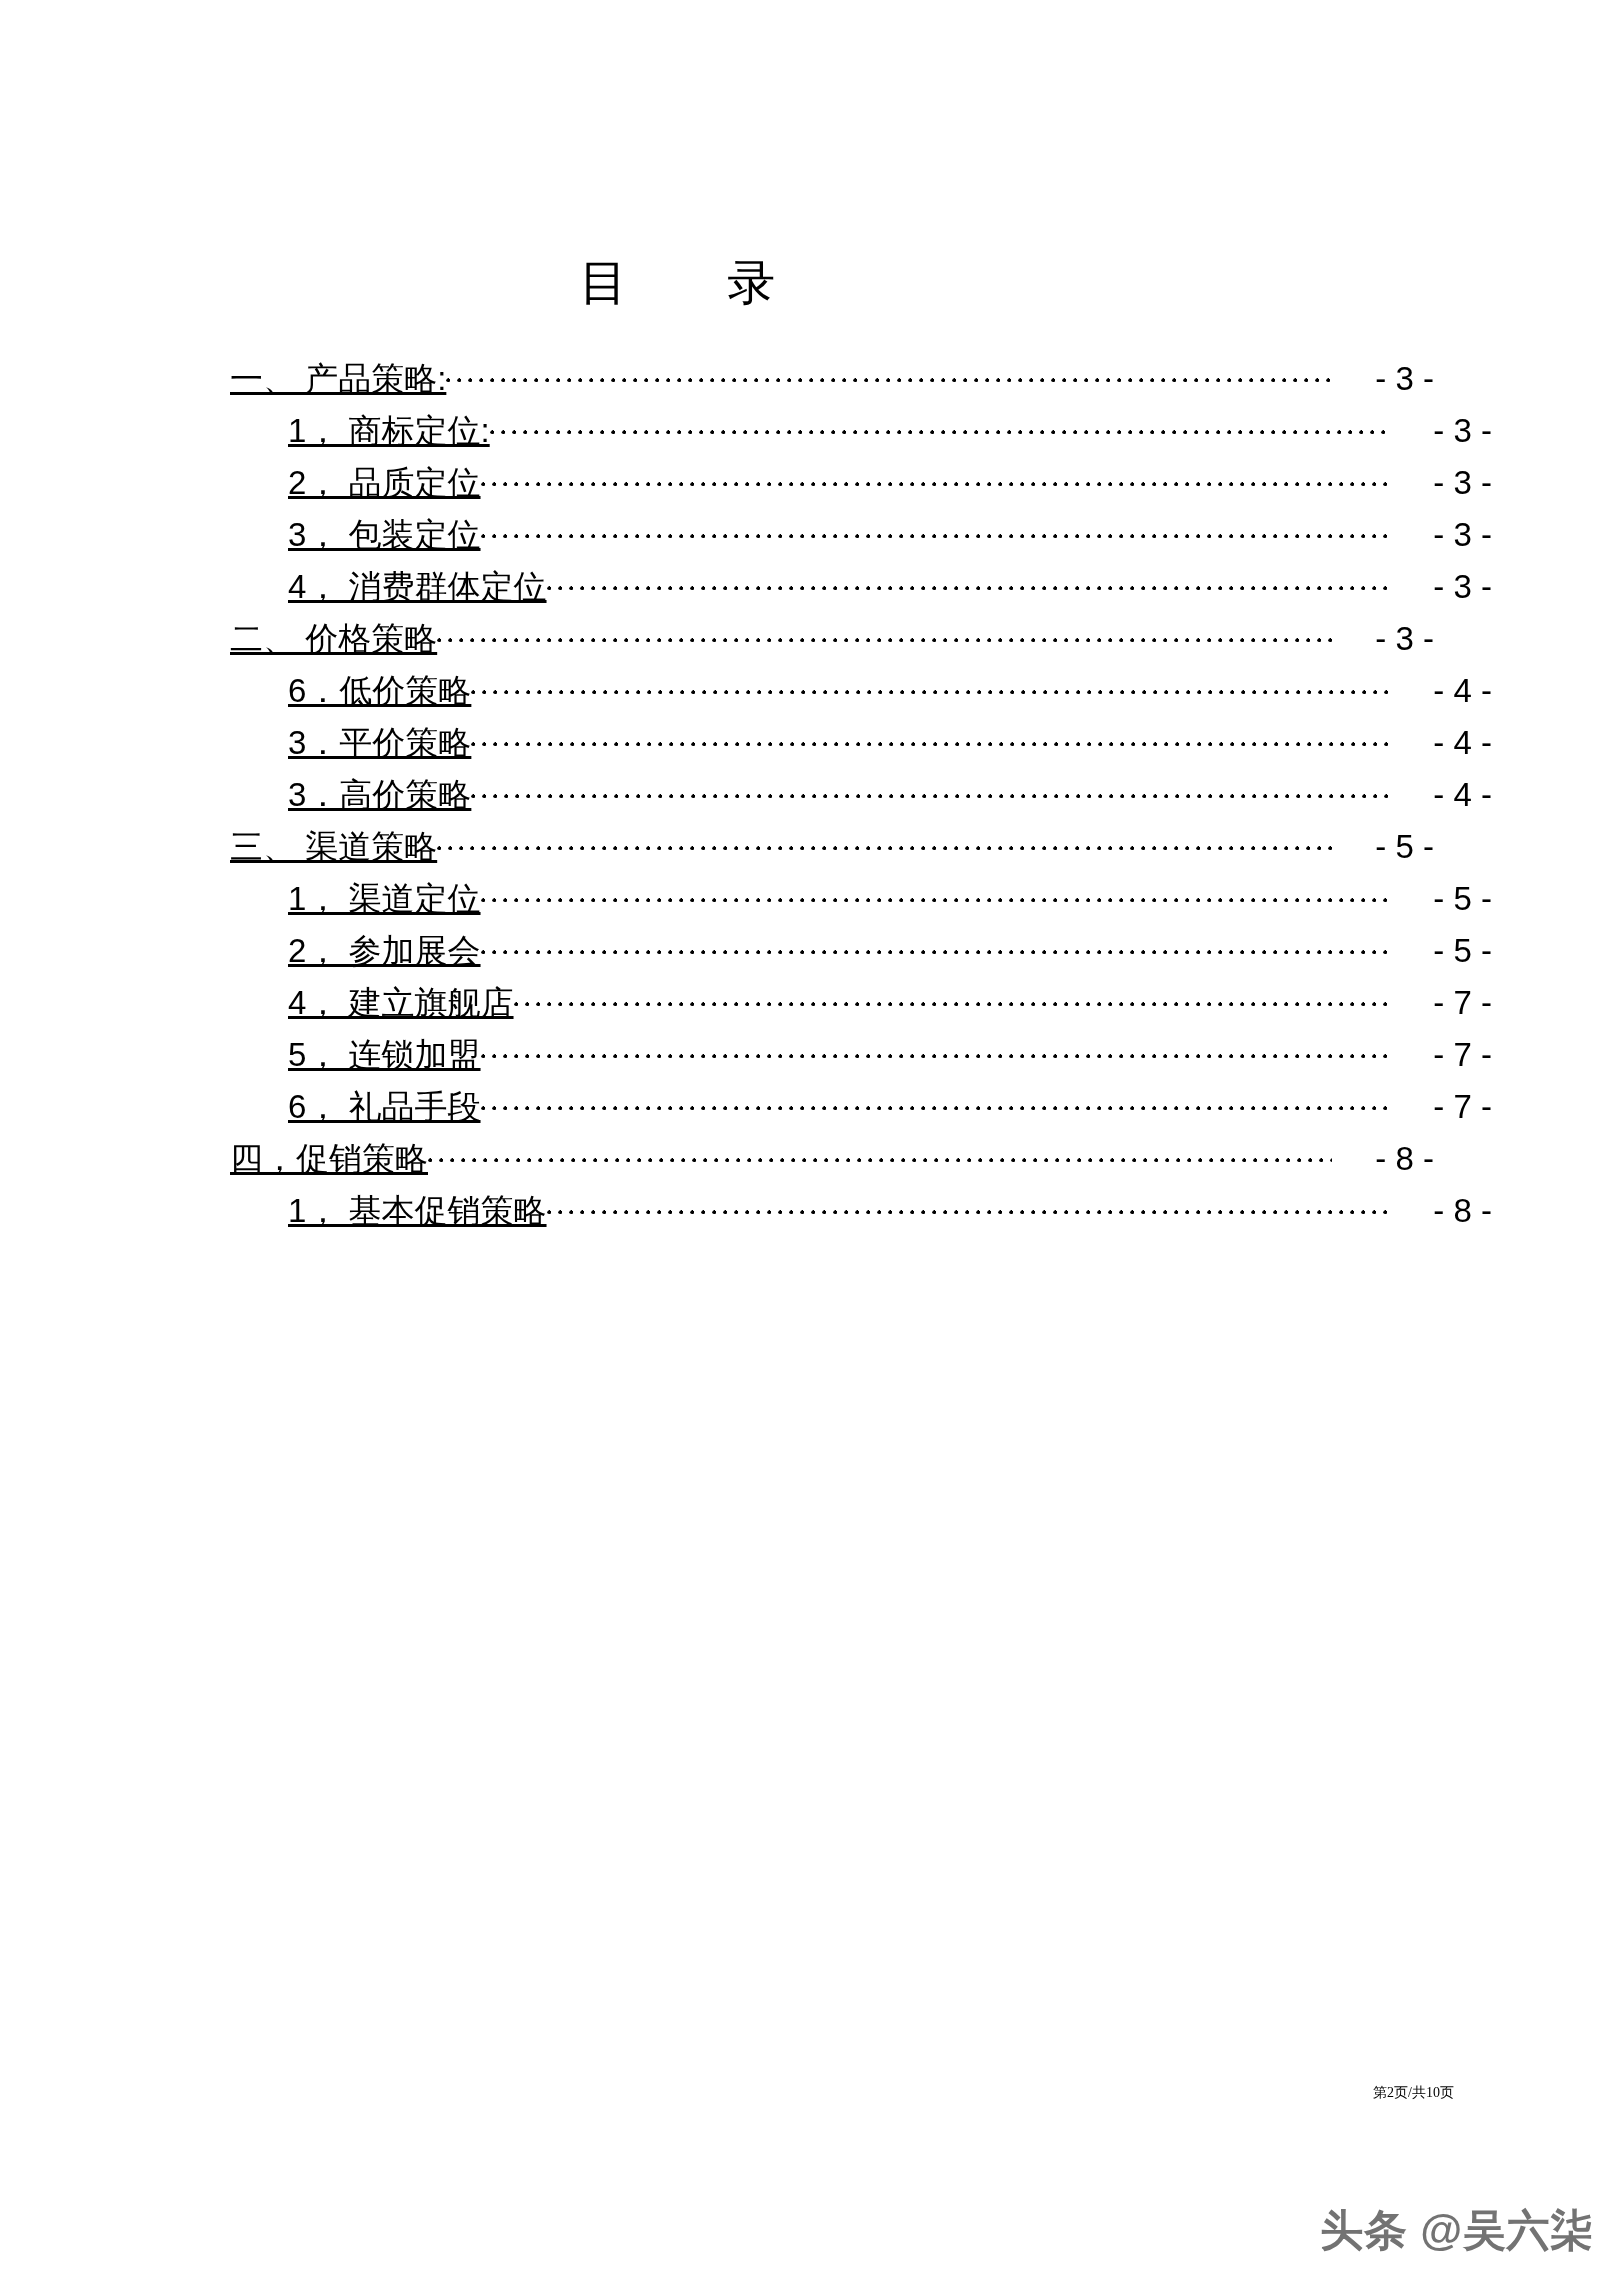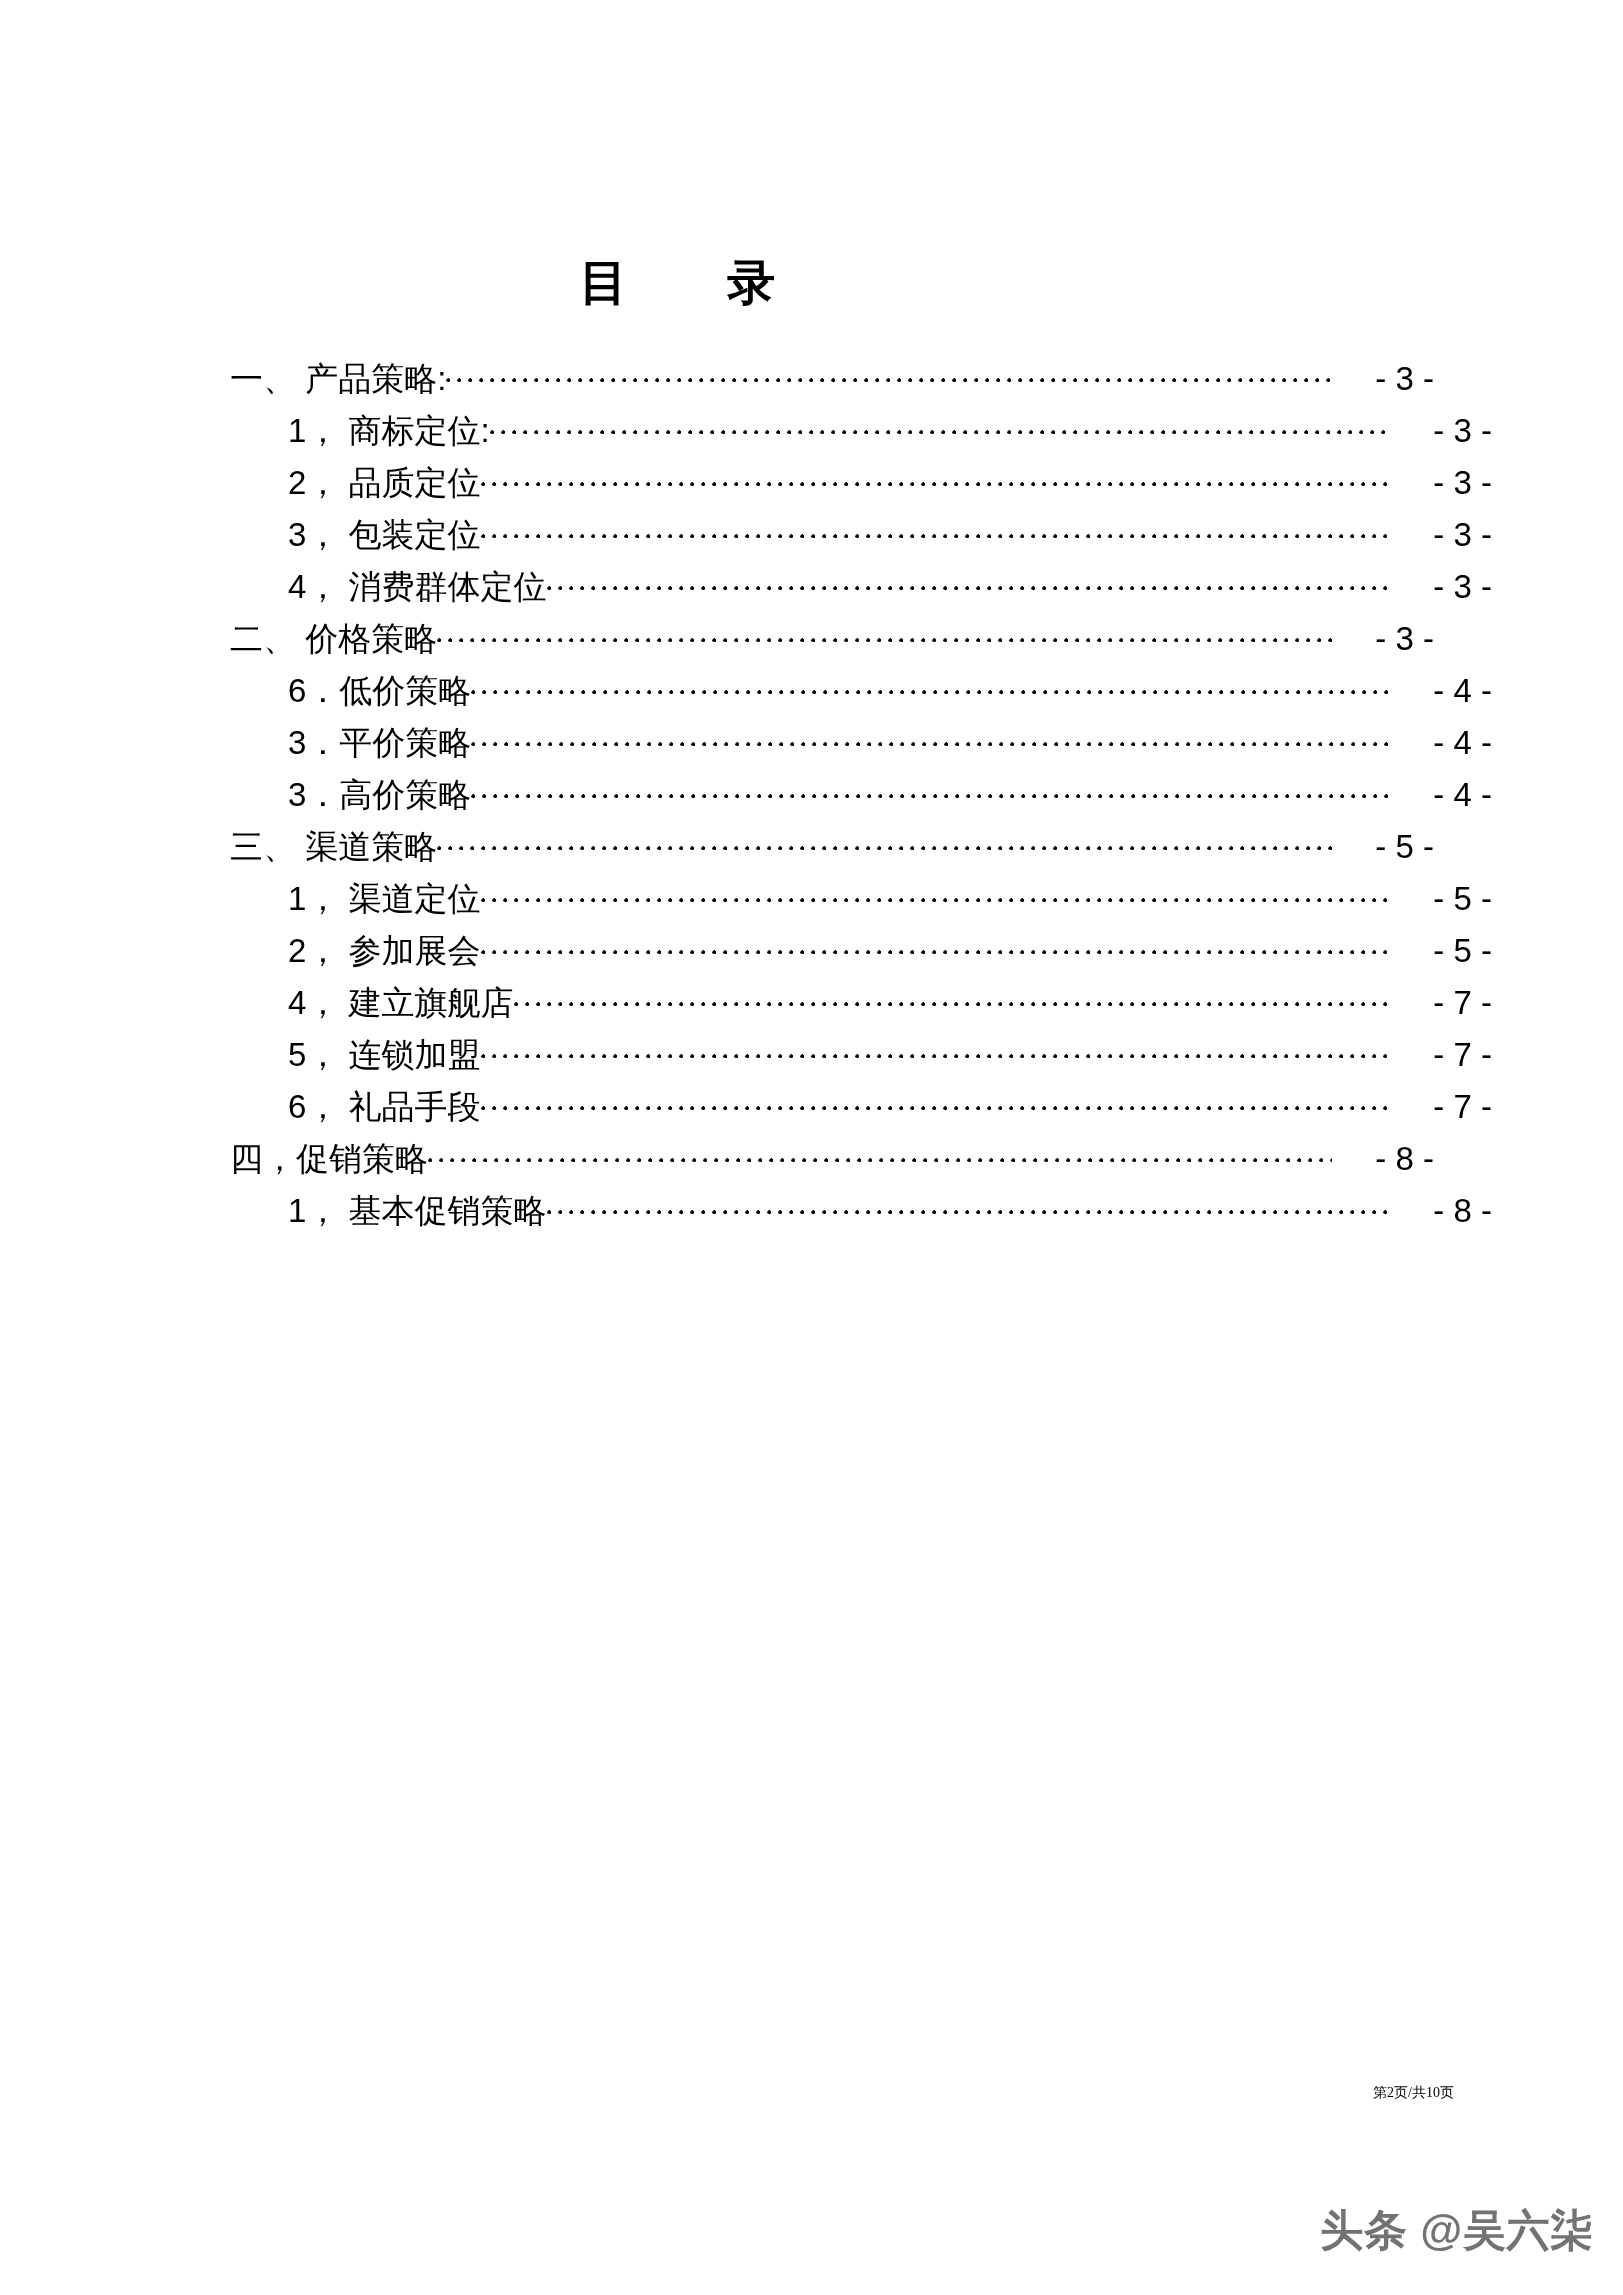--- a/index.html
+++ b/index.html
@@ -26,21 +26,21 @@
 
   
   .doc-title {
     position: absolute;
     left: 0;
     top: 259px;
     width: 1356px;
     text-align: center;
     font-family: "Liberation Serif", "DejaVu Serif", serif;
     font-size: 48px;
-    font-weight: 700;
+    font-weight: 400;
     letter-spacing: 1.3px;
     line-height: 1.0;
     white-space: pre;
   }
 
   
   .toc {
     position: absolute;
     left: 230px;
     top: 353px;
@@ -57,20 +57,21 @@
     white-space: nowrap;
     overflow: hidden;
   }
 
   .toc-row.level-1 { padding-left: 0px; }
   .toc-row.level-2 { padding-left: 58px; }
 
   .toc-label {
     flex: 0 0 auto;
     white-space: pre;
+    text-decoration: underline;
   }
 
   .toc-leader {
     flex: 1 1 auto;
     min-width: 6.5px;
     position: relative;
     height: 33px;
     overflow: hidden;
   }
   .toc-leader::after {

